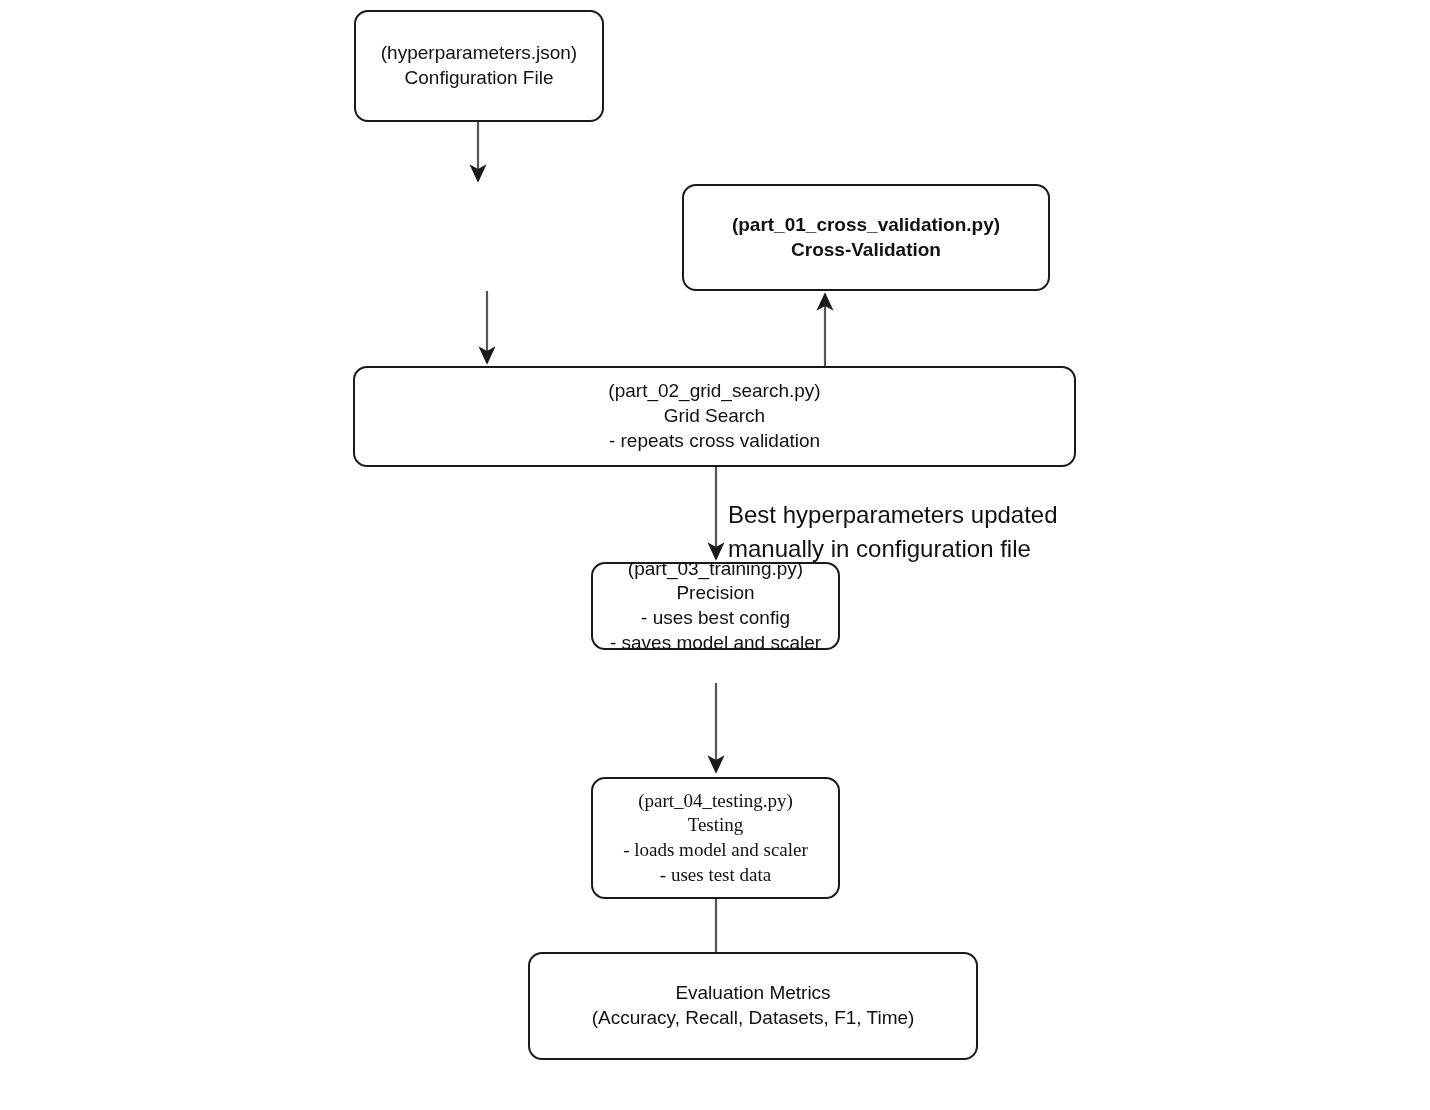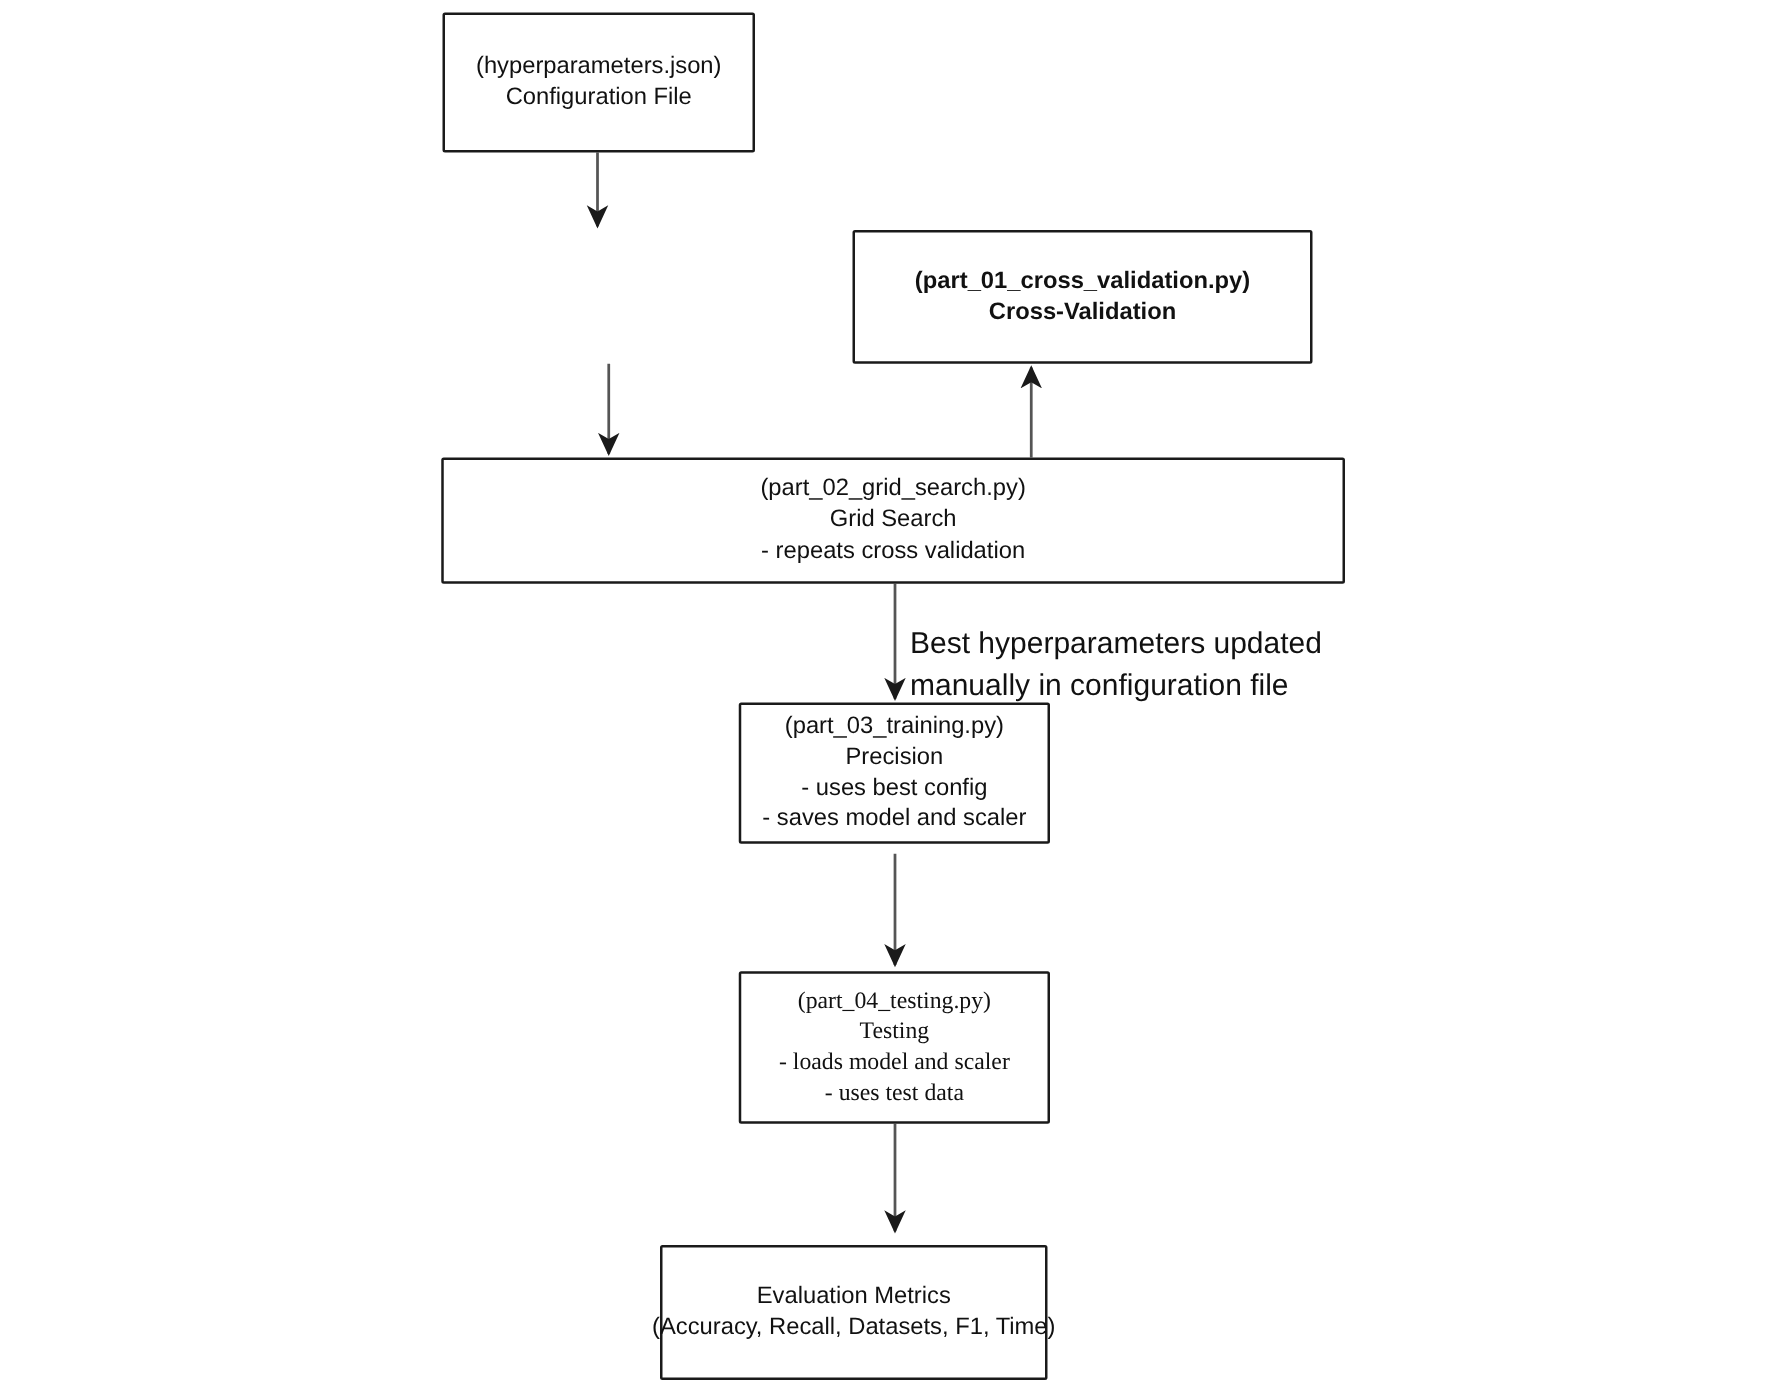--- a/index.html
+++ b/index.html
@@ -17,21 +17,21 @@
     width: 1430px;
     height: 1110px;
     background: #ffffff;
     overflow: hidden;
   }
   .node {
     position: absolute;
     box-sizing: border-box;
     background: #ffffff;
     border: 2px solid #1a1a1a;
-    border-radius: 2px;
+    border-radius: 14px;
     display: flex;
     flex-direction: column;
     align-items: center;
     justify-content: center;
     text-align: center;
     line-height: 1.30;
     font-size: 19px;
     color: #111111;
     padding: 4px 6px;
     z-index: 3;
@@ -100,32 +100,32 @@
     <span class="line">(part_02_grid_search.py)</span>
     <span class="line">Grid Search</span>
     <span class="line">- repeats cross validation</span>
   </div>
 
   <div class="edge-label" style="left:728px; top:498px; width:300px;">
     <span class="line">Best hyperparameters updated</span>
     <span class="line">manually in configuration file</span>
   </div>
 
-  <div class="node" style="left:591px; top:562px; width:249px; height:113px;">
+  <div class="node" style="left:591px; top:562px; width:249px; height:88px;">
     <span class="line">(part_03_training.py)</span>
     <span class="line">Precision</span>
     <span class="line">- uses best config</span>
     <span class="line">- saves model and scaler</span>
   </div>
 
   <div class="node" style="left:591px; top:777px; width:249px; height:122px;font-family:Liberation Serif, serif;">
     <span class="line">(part_04_testing.py)</span>
     <span class="line">Testing</span>
     <span class="line">- loads model and scaler</span>
     <span class="line">- uses test data</span>
   </div>
 
-  <div class="node" style="left:528px; top:996px; width:310px; height:108px;">
+  <div class="node" style="left:528px; top:952px; width:450px; height:108px;">
     <span class="line">Evaluation Metrics</span>
     <span class="line">(Accuracy, Recall, Datasets, F1, Time)</span>
   </div>
 
 </div>
 
 </body></html>

